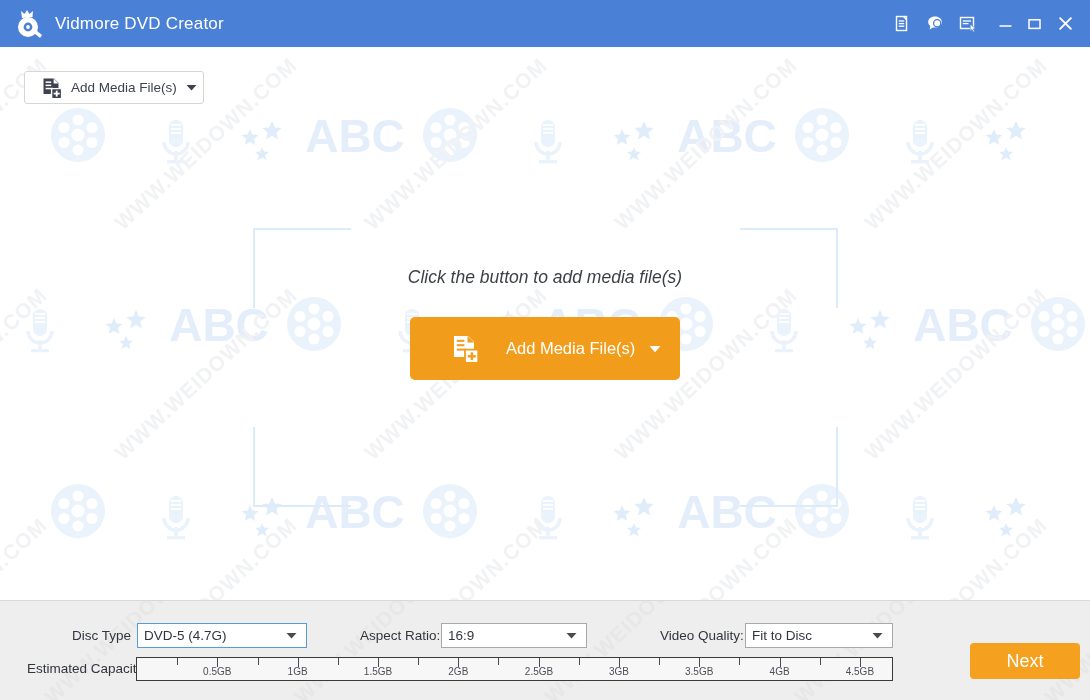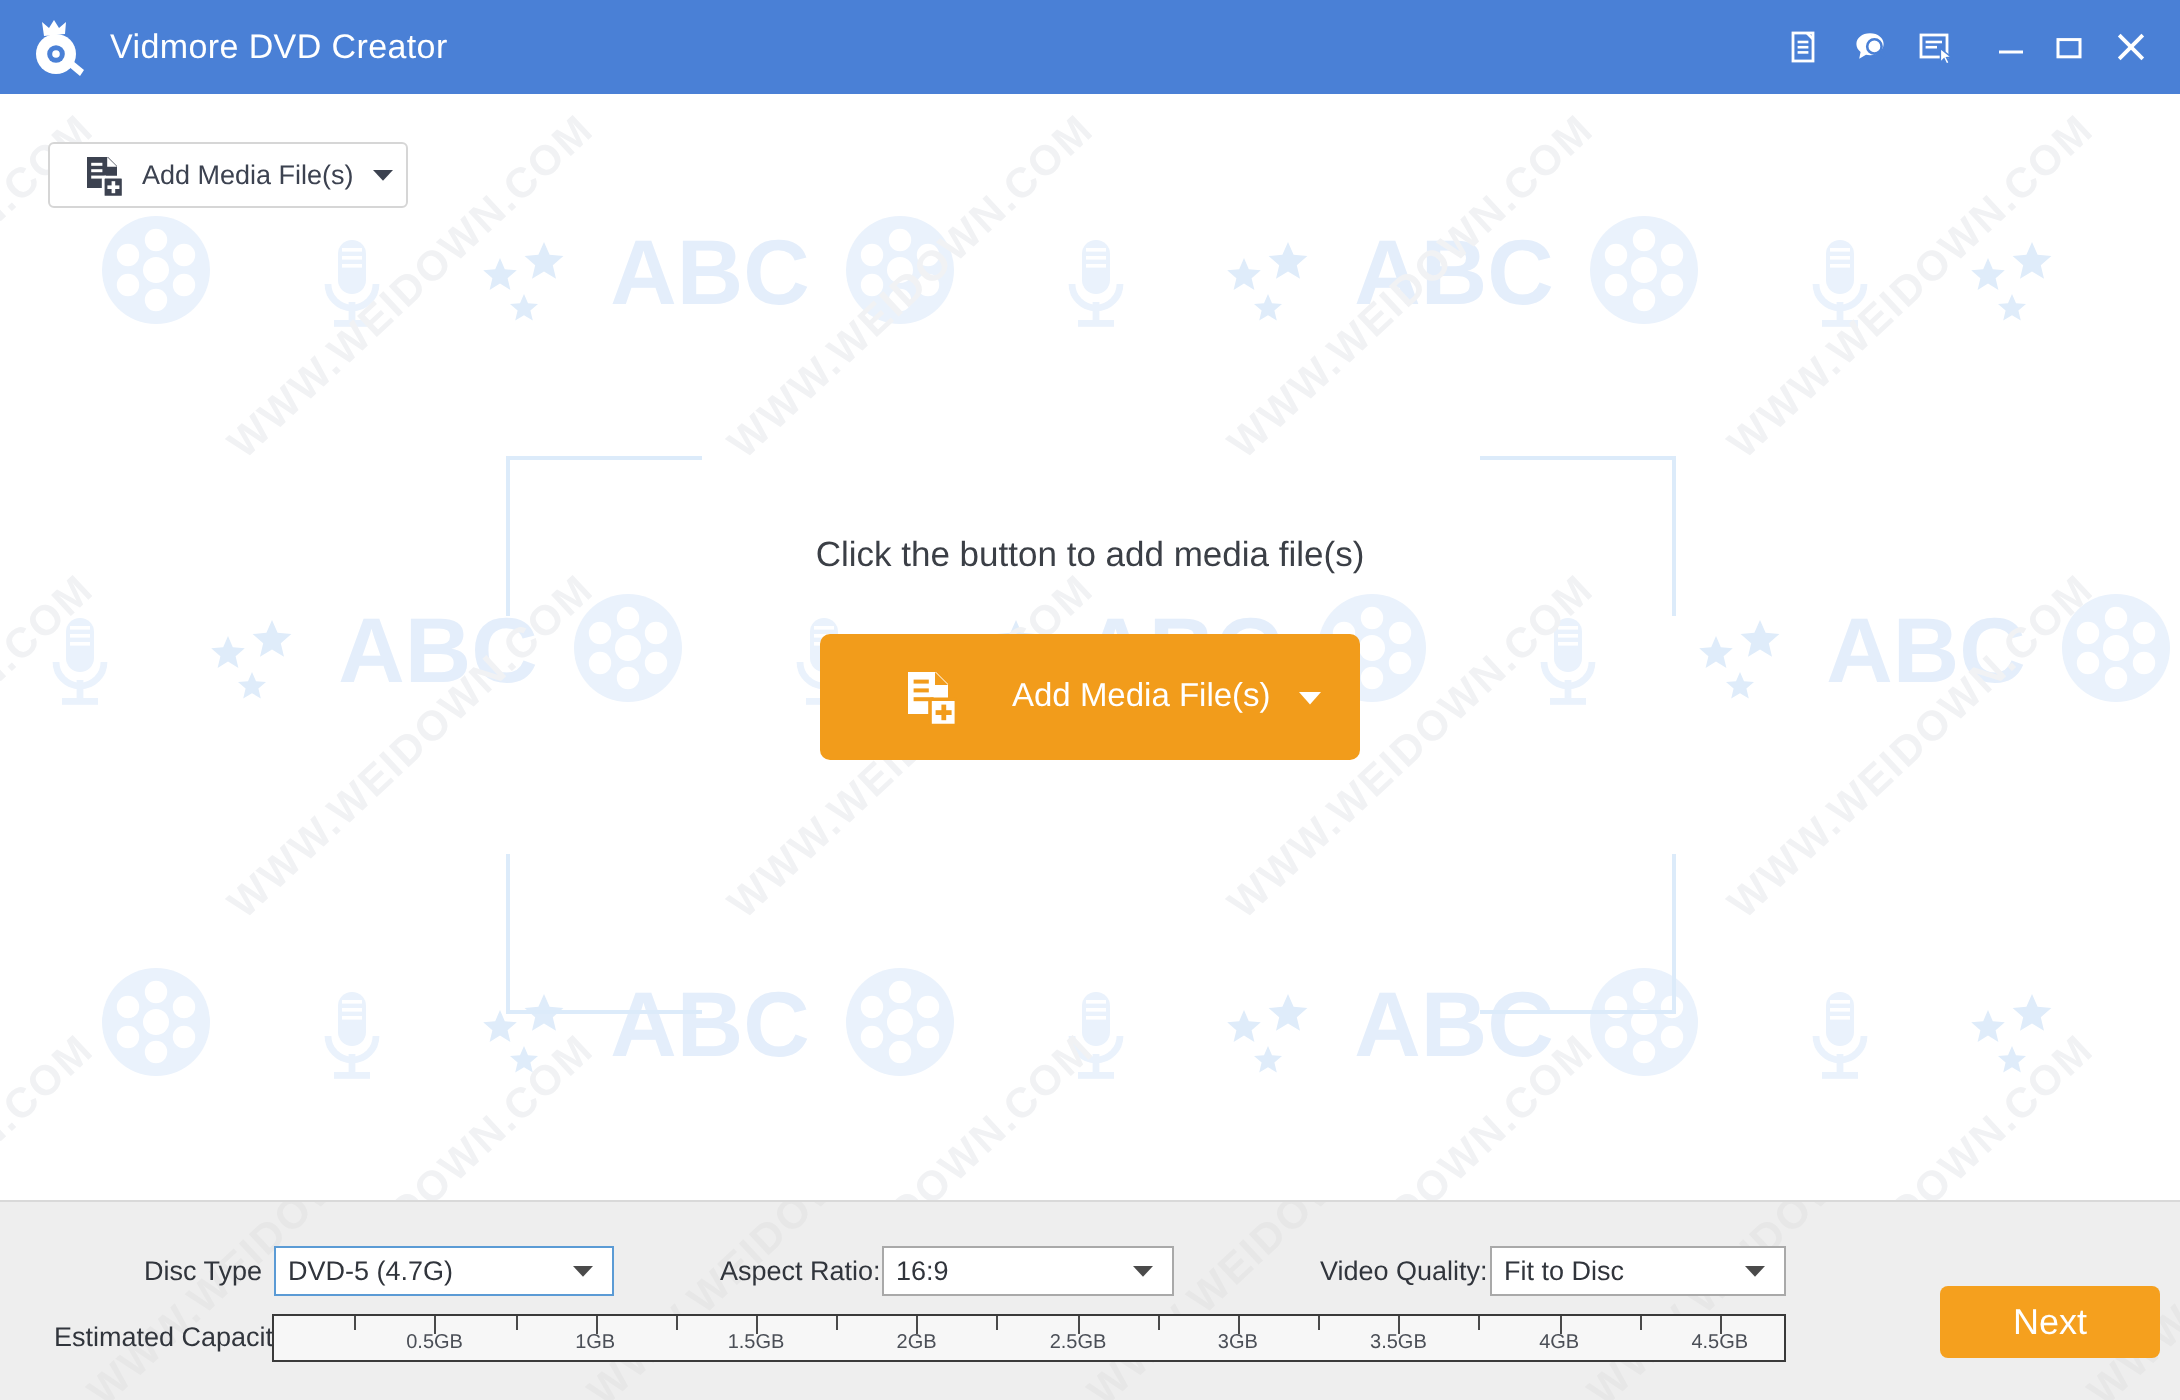--- a/index.html
+++ b/index.html
@@ -130,20 +130,21 @@
     left: 0; top: 0; width: 1090px; height: 553px;
     display: flex; flex-direction: column;
     align-items: center; justify-content: center;
     z-index: 8;
   }
   .hint {
     font-size: 17.5px;
     color: #3b3f46;
     margin-bottom: 29px;
     white-space: nowrap;
+    font-style: italic;
   }
   .add-media-big {
     width: 270px; height: 63px;
     background: #f29c1b;
     border-radius: 5px;
     display: flex; align-items: center;
     cursor: pointer;
     border: none;
   }
   .amb-icon { margin-left: 42px; width: 27px; height: 30px; flex: 0 0 auto; }

